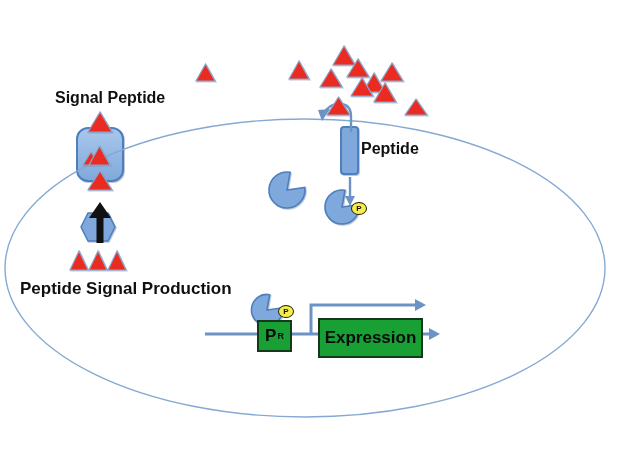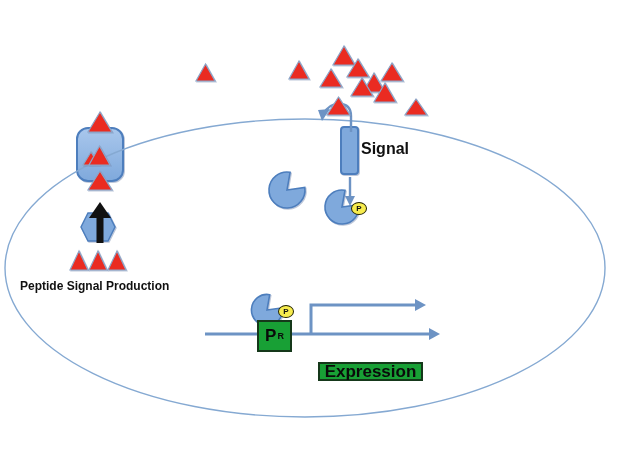--- a/index.html
+++ b/index.html
@@ -8,30 +8,30 @@
     font-family:"Liberation Sans", sans-serif; overflow:hidden;
   }
   .stage svg { position:absolute; left:0; top:0; }
   .label {
     position:absolute; color:#101010; white-space:nowrap;
     font-family:"Liberation Sans", sans-serif;
   }
   .lbl-signal    { left:55px;  top:89px;  font-size:16px; font-weight:600; }
   .lbl-kinase    { left:361px; top:140px; font-size:16px; font-weight:600; }
   .lbl-rr        { left:259px; top:225px; font-size:16px; font-weight:600; }
-  .lbl-psp       { left:20px;  top:279px; font-size:12px; font-weight:700; }
+  .lbl-psp       { left:20px;  top:279px; font-size:17px; font-weight:700; }
   .gene-box {
     position:absolute; box-sizing:border-box;
     background:#18A035; border:2px solid #15381A;
     display:flex; align-items:center; justify-content:center;
     color:#0a0a0a; font-weight:700;
   }
   .promoter-box  { left:257px; top:320px; width:35px; height:32px; font-size:17px; }
   .promoter-box sub { font-size:9px; font-weight:700; margin-left:1px; }
-  .expression-box{ left:318px; top:318px; width:105px; height:19px; font-size:17px;margin-top:44px; }
+  .expression-box{ left:318px; top:318px; width:105px; height:40px; font-size:17px; }
   .p-badge {
     position:absolute; box-sizing:border-box; width:16px; height:13px;
     background:#F7EC4E; border:1.5px solid #222200; border-radius:50%;
     display:flex; align-items:center; justify-content:center;
     font-size:8px; font-weight:700; color:#111; line-height:1;
   }
   .p-badge-rr  { left:351px; top:202px; }
   .p-badge-pr  { left:278px; top:305px; }
   .tri  { stroke:#8CA5C8; stroke-width:1.2; }
   .blue-shape { fill:#7FA9DC; stroke:#4D7EBD; }
@@ -96,21 +96,22 @@
       <polygon class="tri" points="91,152 83,165 99,165"></polygon>
       <polygon class="tri" points="99.5,146 89,165 110,165"></polygon>
       <polygon class="tri" points="100,171 88,190 112,190"></polygon>
 
       <polygon class="tri" points="79,251 70,270 88,270"></polygon>
       <polygon class="tri" points="98,251 89,270 107,270"></polygon>
       <polygon class="tri" points="117,251 108,270 126,270"></polygon>
     </g>
   </svg>
 
-  <div class="label lbl-kinase">Signal</div>
+  <div class="label lbl-signal">Signal Peptide</div>
+  <div class="label lbl-kinase">Peptide</div>
   <div class="label lbl-psp">Peptide Signal Production</div>
 
   <div class="gene-box promoter-box">
     <span>P</span>
       <sub>R</sub>
   </div>
   <div class="gene-box expression-box">
     <span>Expression</span>
   </div>
 

